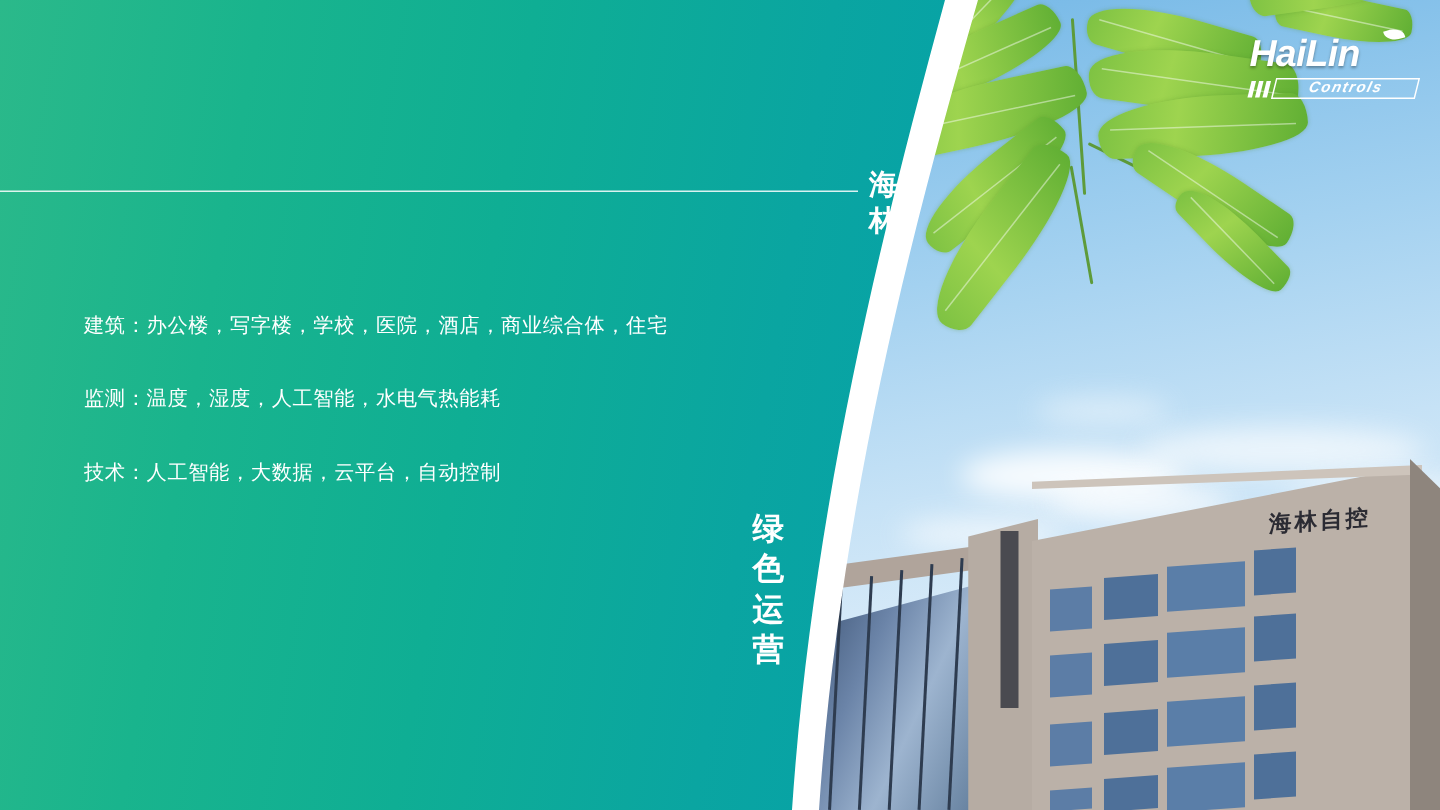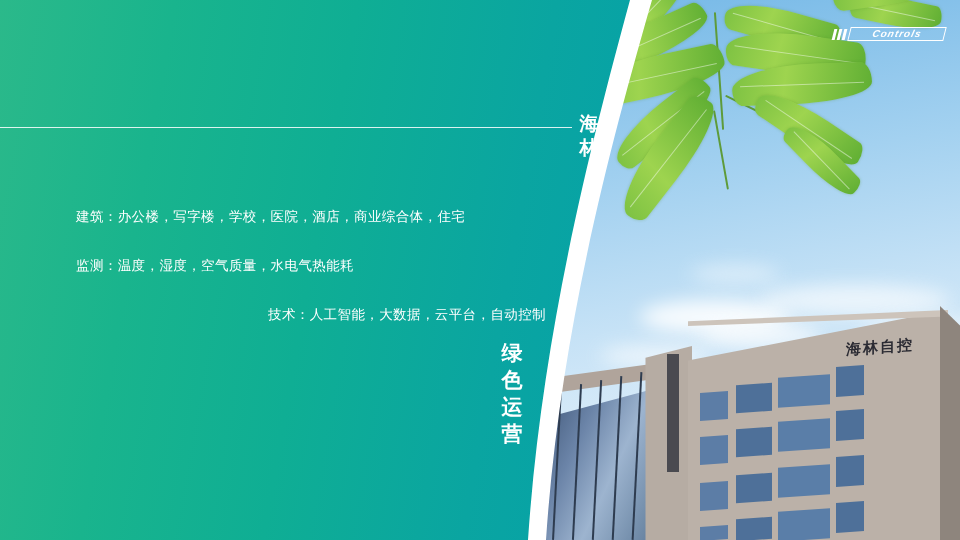--- a/index.html
+++ b/index.html
@@ -118,30 +118,29 @@
   .title-rule {
     position: absolute;
     left: 0; top: 127px;
     width: 572px; height: 1px;
     background: rgba(255,255,255,0.85);
   }
   .lines {
     position: absolute;
     left: 56px; top: 208px;
     width: 470px;
-    margin-left: 20px;
   }
   .line {
     font-size: 13.5px;
     color: #ffffff;
     letter-spacing: 0.4px;
     margin-bottom: 31px;
     white-space: nowrap;
   }
-  .line:last-child { margin-bottom: 0; text-align: right; }
+  .line:last-child { margin-bottom: 0; }
 
   
   .vtext {
     position: absolute;
     color: #ffffff;
     font-weight: bold;
     line-height: 1.28;
     text-align: center;
     width: 1.2em;
   }
@@ -292,36 +291,40 @@
 
   <div class="panel-wrap">
     <div class="panel-white"></div>
     <div class="panel-color"></div>
   </div>
 
   <div class="title-rule"></div>
 
   <div class="lines">
     <div class="line">建筑：办公楼，写字楼，学校，医院，酒店，商业综合体，住宅</div>
-    <div class="line">监测：温度，湿度，空气质量，水电气热能耗</div>
+    <div class="line">监测：温度，湿度，人工智能，水电气热能耗</div>
     <div class="line">技术：人工智能，大数据，云平台，自动控制</div>
   </div>
 
   <div class="vtext" id="v-hailin">
     <span>海</span>
     <span>林</span>
   </div>
   <div class="vtext" id="v-green">
     <span>绿</span>
     <span>色</span>
     <span>运</span>
     <span>营</span>
   </div>
 
   <div class="logo">
+    <div class="logo-main">
+      <span>HaiLin</span>
+      <span class="logo-leaf"></span>
+    </div>
     <div class="logo-sub-row">
       <span class="logo-bars">
           <i></i>
           <i></i>
           <i></i>
         </span>
       <span class="logo-sub">
         <span>Controls</span>
       </span>
     </div>

